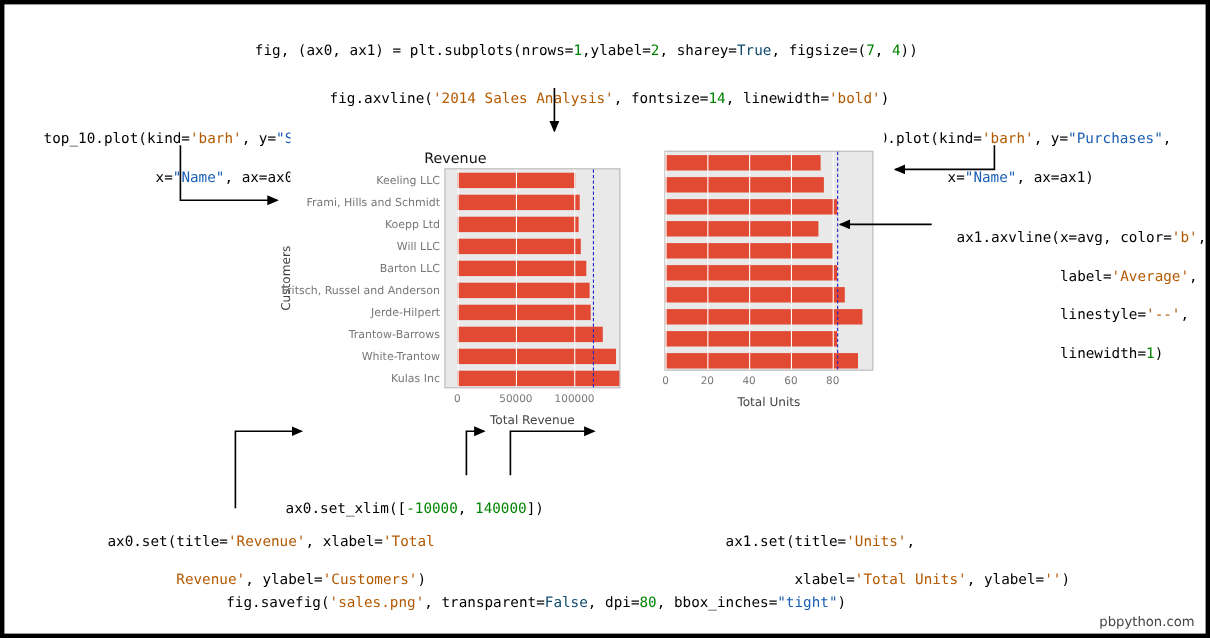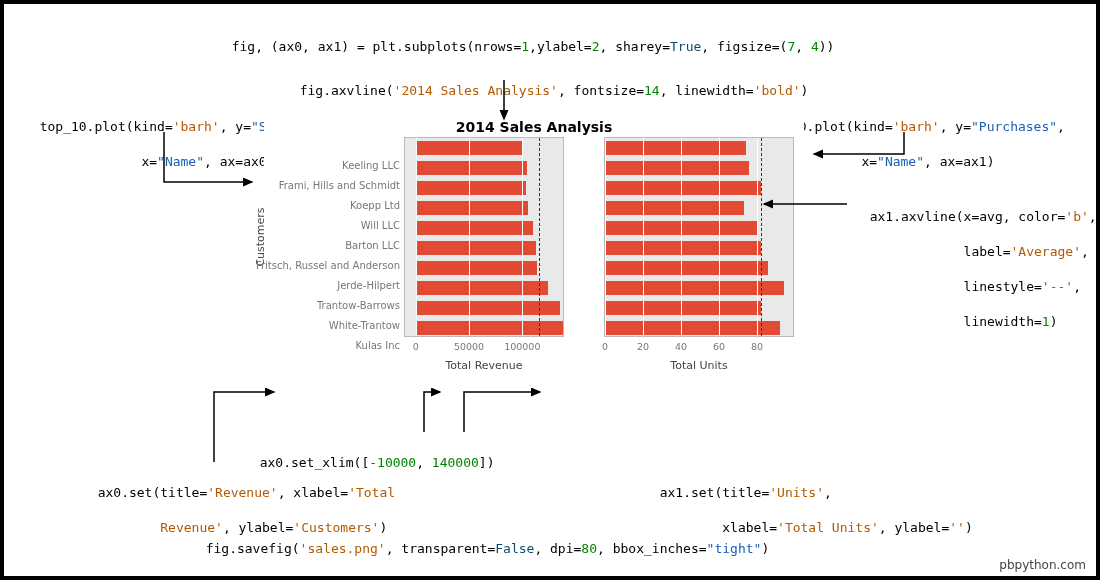--- a/index.html
+++ b/index.html
@@ -163,24 +163,24 @@
 <div class="snippet code" style="left:640px; top:462px;">
   <span>ax1.set(title=</span><span class="kw-str">'Units'</span><span>,</span><br>
   <span>        xlabel=</span><span class="kw-str">'Total Units'</span><span>, ylabel=</span><span class="kw-str">''</span><span>)</span>
 </div>
 
 <div class="snippet code" style="left:186px; top:518px;">
   <span>fig.savefig(</span><span class="kw-str">'sales.png'</span><span>, transparent=</span><span class="kw-bool">False</span><span>, dpi=</span><span class="kw-num">80</span><span>, bbox_inches=</span><span class="kw-name">"tight"</span><span>)</span>
 </div>
 
 <div class="plot-wrap">
-  <div class="suptitle">2014 Sales Analysis</div>
   <div class="panels">
 
     <div class="panel panel-left">
+      <div class="ptitle">Revenue</div>
       <div class="axes axes-left" id="axes0">
         <div class="ylabel" style="left:-145px">Customers</div>
         <div class="bars" id="bars0">
             <div class="bar-row" style="top: 2px; height: 16px; width: 160px;">
               <div class="bar" style="left: 10.6667px; width: 107.733px;"></div>
             </div>
             <div class="bar-row" style="top: 22px; height: 16px; width: 160px;">
               <div class="bar" style="left: 10.6667px; width: 110.933px;"></div>
             </div>
             <div class="bar-row" style="top: 42px; height: 16px; width: 160px;">

